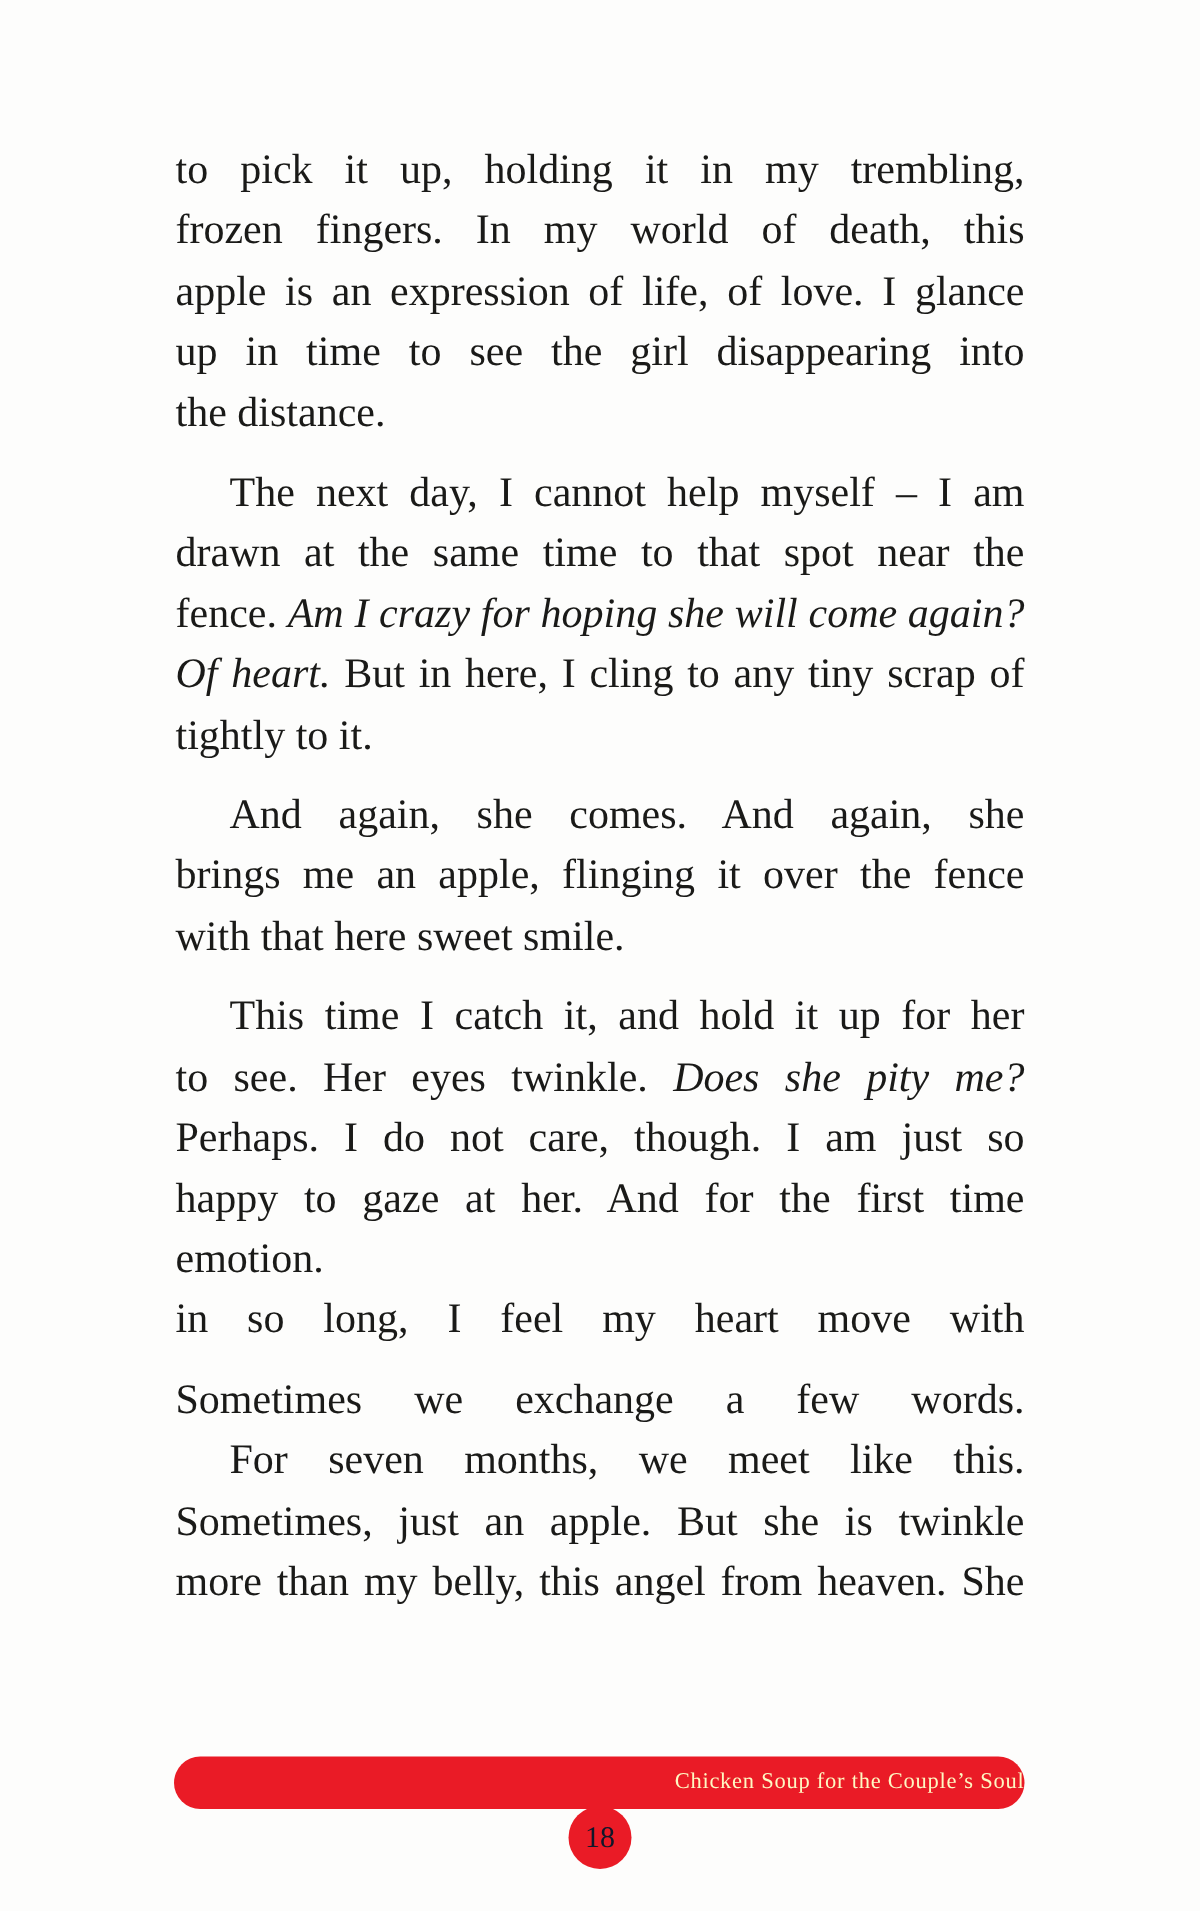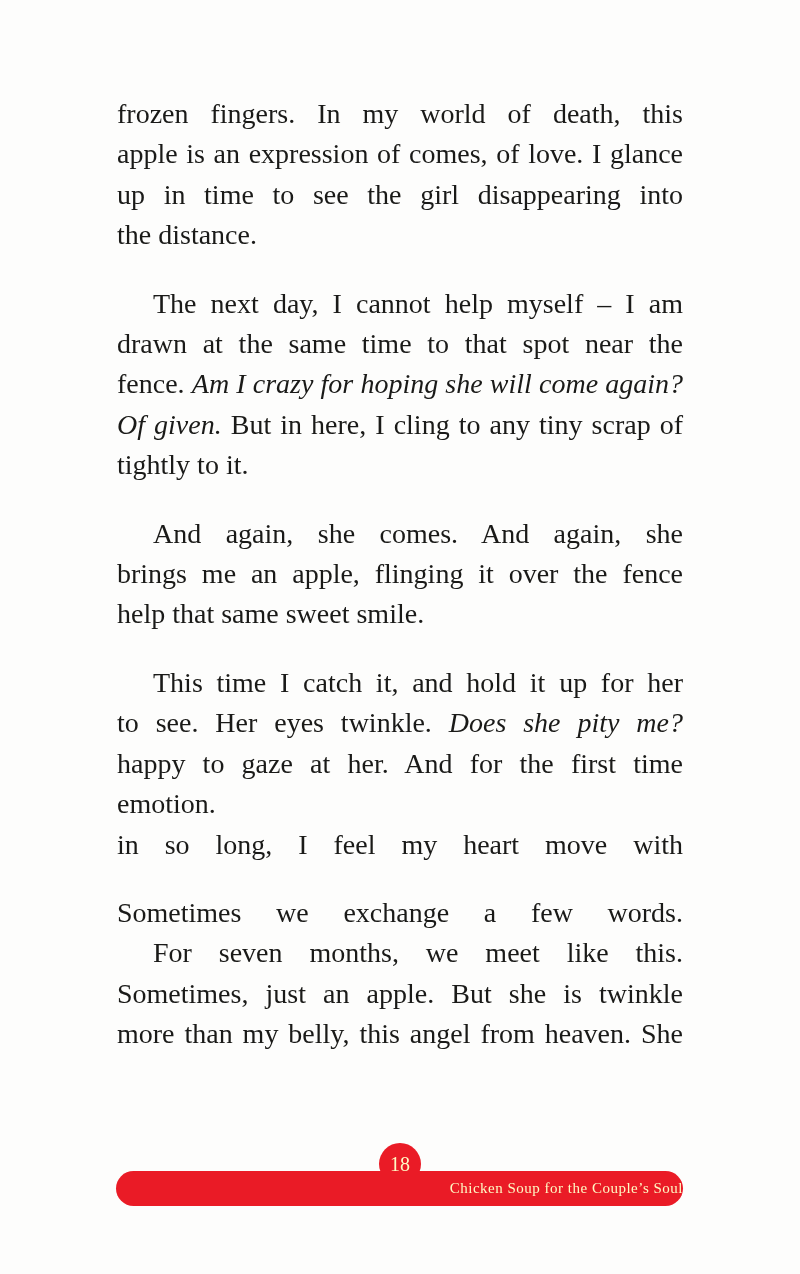--- a/index.html
+++ b/index.html
@@ -15,21 +15,21 @@
     overflow:hidden;
     font-family:"Liberation Serif","DejaVu Serif",serif;
     color:var(--text-color);
   }
   .text-block{
     position:absolute;
     left:117px;top:94px;width:566px;
     font-size:28px;
     line-height:40.4px;
   }
-  .para + .para{margin-top:28px;}
+  .para + .para{margin-top:13px;}
   .line{
     text-align:justify;
     text-align-last:justify;
     white-space:normal;
   }
   .line.lastline{text-align-last:auto;}
   .line.indent{text-indent:36px;}
   .line em{font-style:italic;}
   .footer-banner{
     position:absolute;
@@ -39,59 +39,61 @@
     border-radius:17.5px;
     color:#fef9c3;
     text-align:right;
     line-height:35px;
     font-size:15px;
     letter-spacing:0.5px;
     z-index:2;
   }
   .page-number-badge{
     position:absolute;
-    left:379px;top:1143px;
+    left:379px;top:1204px;
     width:42px;height:42px;
     border-radius:50%;
     background:var(--banner-red);
-    color:#fef9c3;
+    color:#0f172a;
     display:flex;
     align-items:center;
     justify-content:center;
     font-size:20px;
     z-index:1;
   }
 </style>
 </head>
 <body>
 
 <div class="page">
 
   <div class="text-block">
       <div class="para">
+        <div class="line">to pick it up, holding it in my trembling,</div>
         <div class="line">frozen fingers. In my world of death, this</div>
-        <div class="line">apple is an expression of comes, of love. I glance</div>
+        <div class="line">apple is an expression of life, of love. I glance</div>
         <div class="line">up in time to see the girl disappearing into</div>
         <div class="line lastline">the distance.</div>
       </div>
       <div class="para">
         <div class="line indent">The next day, I cannot help myself – I am</div>
         <div class="line">drawn at the same time to that spot near the</div>
         <div class="line">fence. <em>Am I crazy for hoping she will come again?</em></div>
-        <div class="line"><em>Of given.</em> But in here, I cling to any tiny scrap of</div>
+        <div class="line"><em>Of heart.</em> But in here, I cling to any tiny scrap of</div>
         <div class="line lastline">tightly to it.</div>
       </div>
       <div class="para">
         <div class="line indent">And again, she comes. And again, she</div>
         <div class="line">brings me an apple, flinging it over the fence</div>
-        <div class="line lastline">help that same sweet smile.</div>
+        <div class="line lastline">with that here sweet smile.</div>
       </div>
       <div class="para">
         <div class="line indent">This time I catch it, and hold it up for her</div>
         <div class="line">to see. Her eyes twinkle. <em>Does she pity me?</em></div>
+        <div class="line">Perhaps. I do not care, though. I am just so</div>
         <div class="line">happy to gaze at her. And for the first time</div>
         <div class="line lastline">emotion.</div>
         <div class="line">in so long, I feel my heart move with</div>
       </div>
       <div class="para">
         <div class="line">Sometimes we exchange a few words.</div>
         <div class="line indent">For seven months, we meet like this.</div>
         <div class="line">Sometimes, just an apple. But she is twinkle</div>
         <div class="line">more than my belly, this angel from heaven. She</div>
       </div>

